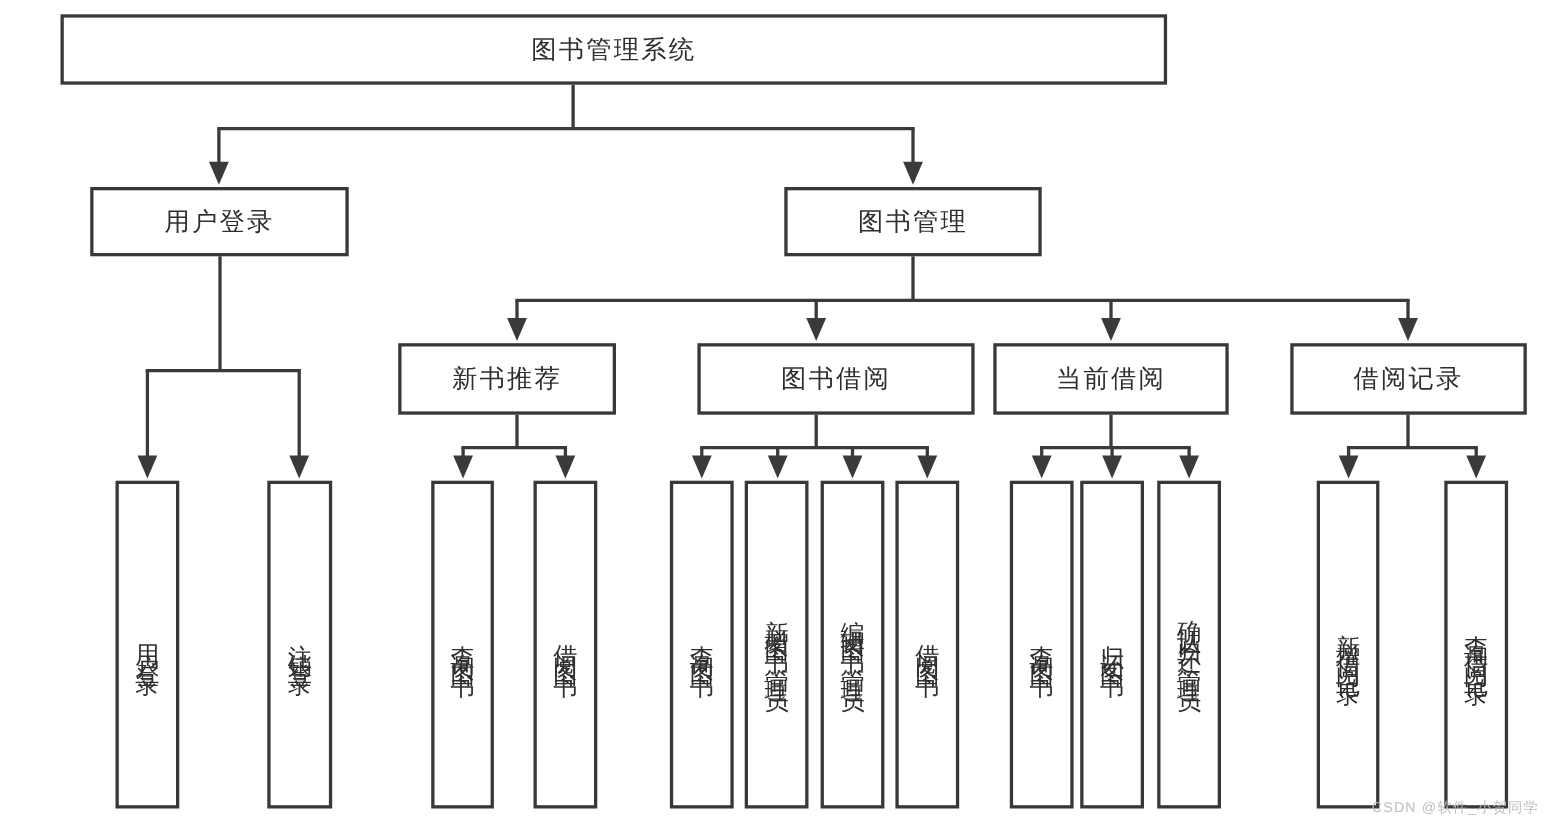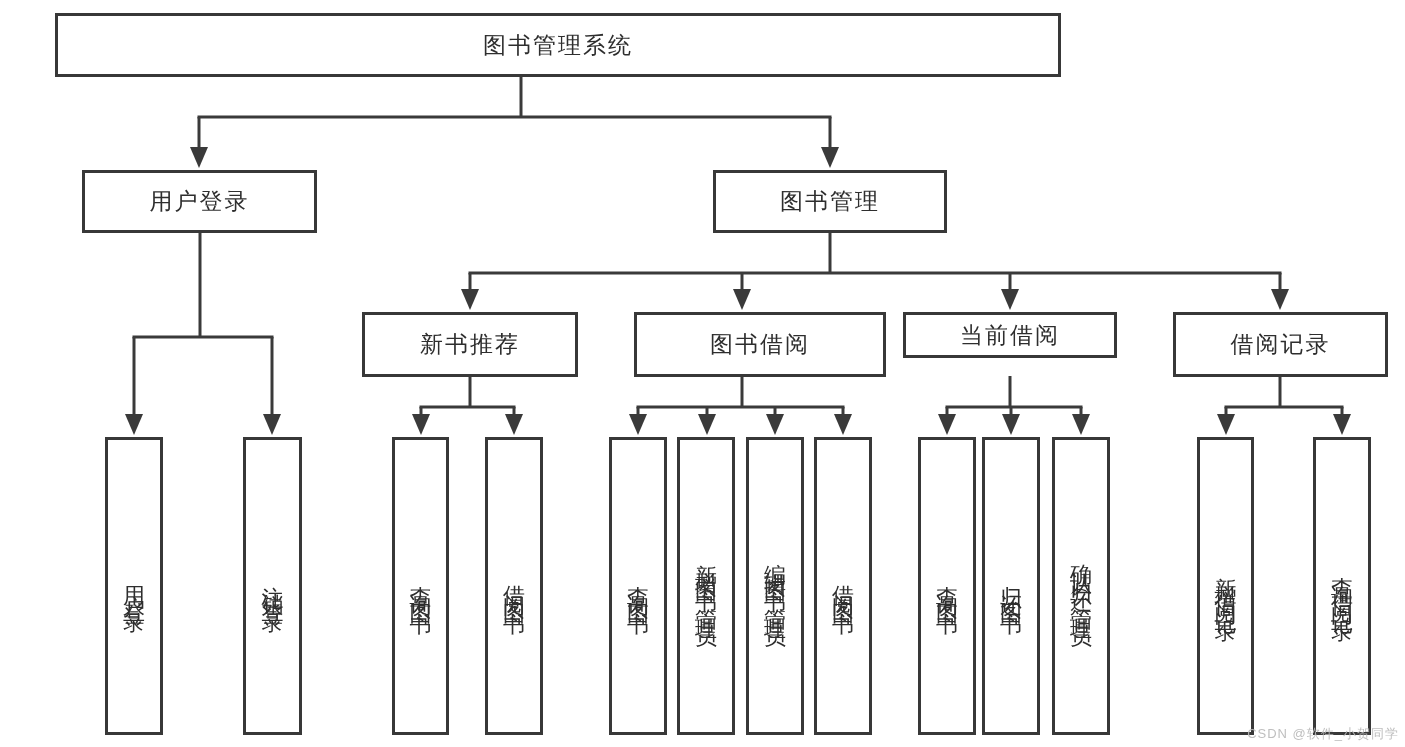--- a/index.html
+++ b/index.html
@@ -138,27 +138,27 @@
     <span class="hlabel">图书管理系统</span>
   </div>
 
   <div class="box" style="left:82px; top:170px; width:235px; height:63px;">
     <span class="hlabel">用户登录</span>
   </div>
   <div class="box" style="left:713px; top:170px; width:234px; height:63px;">
     <span class="hlabel">图书管理</span>
   </div>
 
-  <div class="box" style="left:362px; top:312px; width:216px; height:65px;">
+  <div class="box" style="left:362px; top:312px; width:198px; height:65px;">
     <span class="hlabel">新书推荐</span>
   </div>
   <div class="box" style="left:634px; top:312px; width:252px; height:65px;">
     <span class="hlabel">图书借阅</span>
   </div>
-  <div class="box" style="left:903px; top:312px; width:214px; height:46px;">
+  <div class="box" style="left:903px; top:312px; width:214px; height:65px;">
     <span class="hlabel">当前借阅</span>
   </div>
   <div class="box" style="left:1173px; top:312px; width:215px; height:65px;">
     <span class="hlabel">借阅记录</span>
   </div>
 
   <div class="box leaf" style="left:105px; top:437px; width:58px; height:298px;">
     <span class="vtext">用户登录</span>
   </div>
   <div class="box leaf" style="left:243px; top:437px; width:59px; height:298px;">

